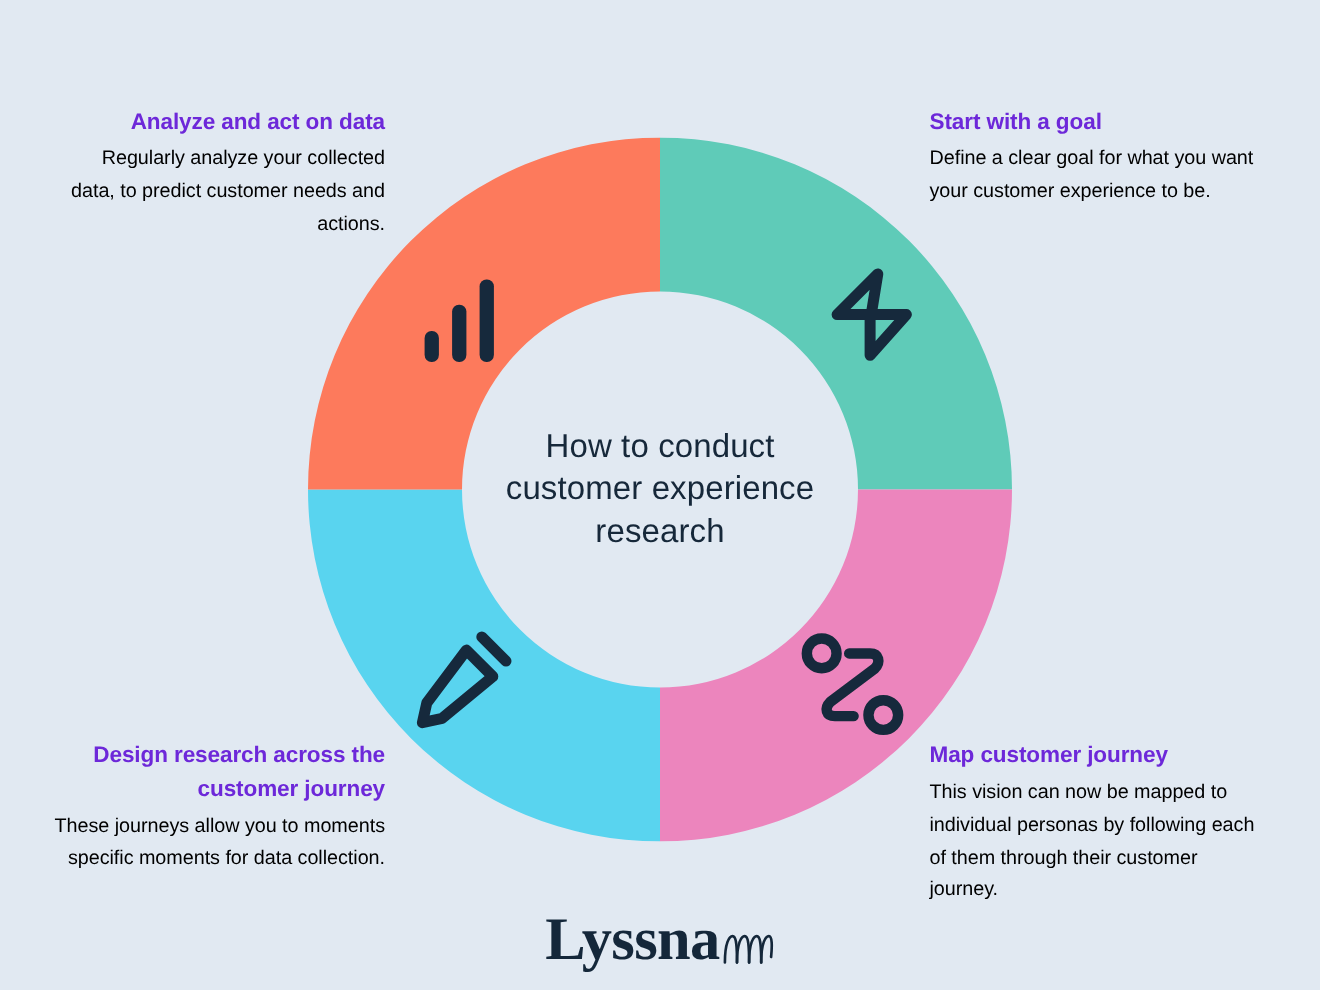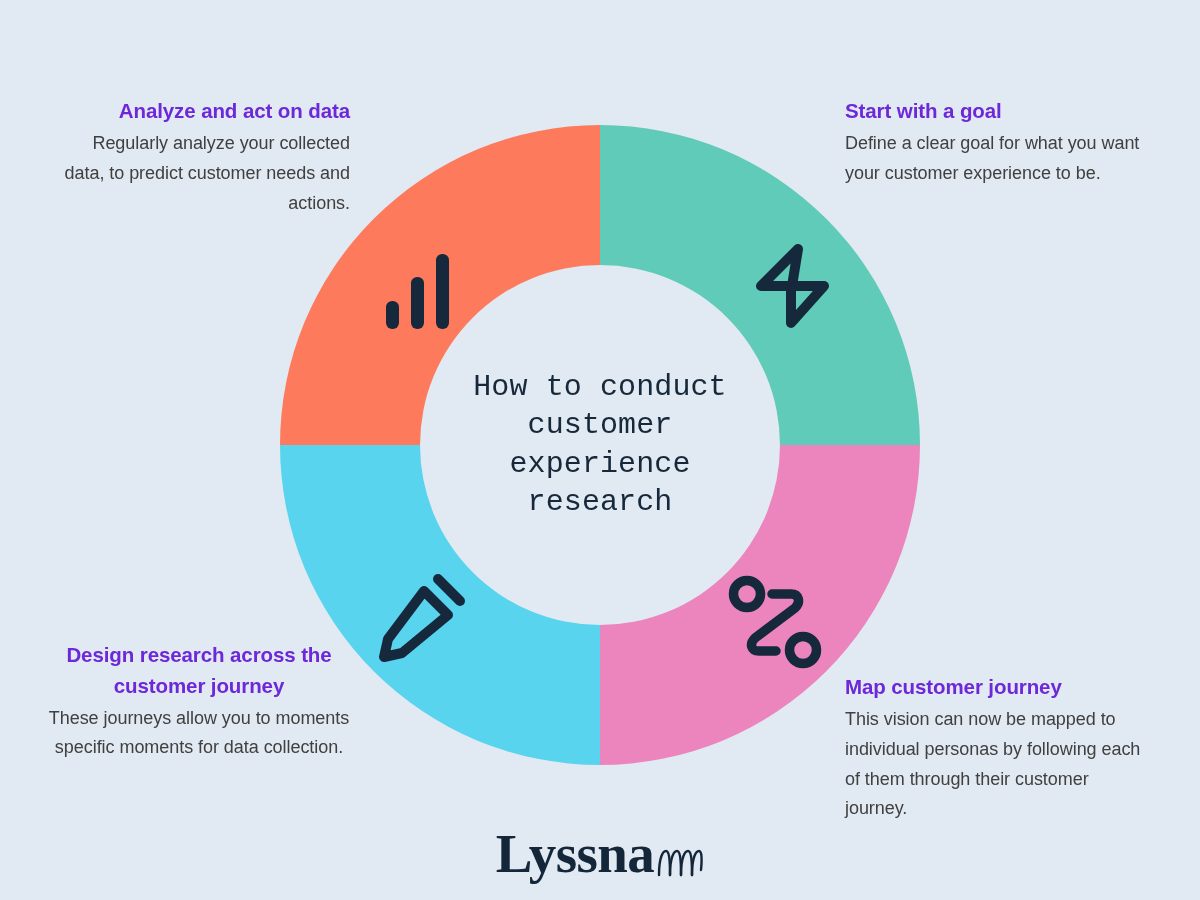--- a/index.html
+++ b/index.html
@@ -37,21 +37,21 @@
   }
   .donut-svg { display: block; width: 640px; height: 640px; }
 
   .center-text {
     position: absolute;
     left: 600px;
     top: 445px;
     transform: translate(-50%, -50%);
     width: 330px;
     text-align: center;
-    font-family: Liberation Mono, monospace;
+    font-family: Liberation Sans, sans-serif;
     font-size: 30px;
     line-height: 1.28;
     color: #16283a;
     letter-spacing: 0.1px;
   }
 
   
   .seg-icon { position: absolute; }
   .seg-icon svg { display: block; }
 
@@ -64,27 +64,27 @@
     font-weight: bold;
     font-size: 20.5px;
     line-height: 1.5;
     letter-spacing: -0.1px;
     color: #6d28d9;
     margin-bottom: 2px;
   }
   .label .body {
     font-size: 18px;
     line-height: 1.66;
-    color: #404040;
+    color: #000000;
     letter-spacing: -0.05px;
   }
 
   .label.tl { left: 48px;  top: 96px;  width: 302px; text-align: right; }
   .label.tr { left: 845px; top: 96px;  width: 300px; text-align: left;  }
-  .label.bl { left: 48px;  top: 640px; width: 302px; text-align: center; }
+  .label.bl { left: 48px;  top: 672px; width: 302px; text-align: right; }
   .label.br { left: 845px; top: 672px; width: 302px; text-align: left;  }
 
   
   .logo {
     position: absolute;
     left: 0;
     right: 0;
     top: 826px;
     display: flex;
     align-items: flex-end;

